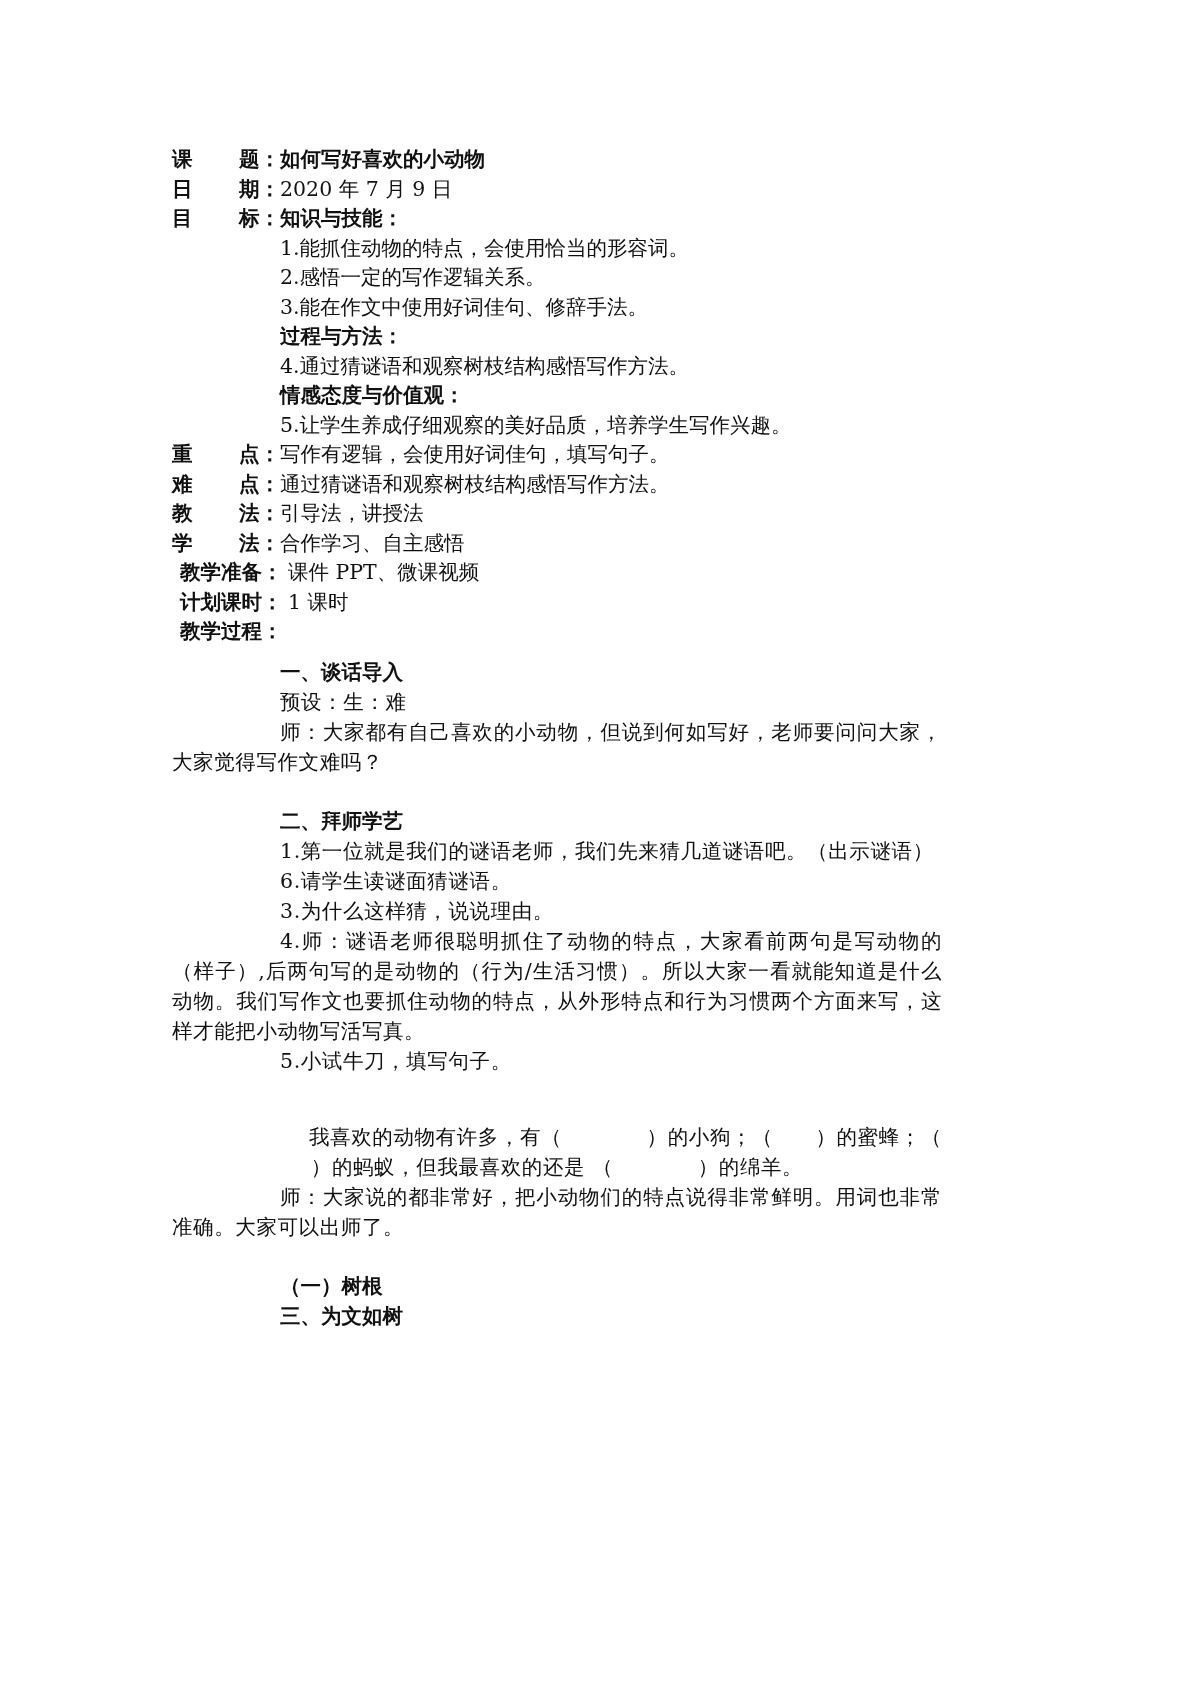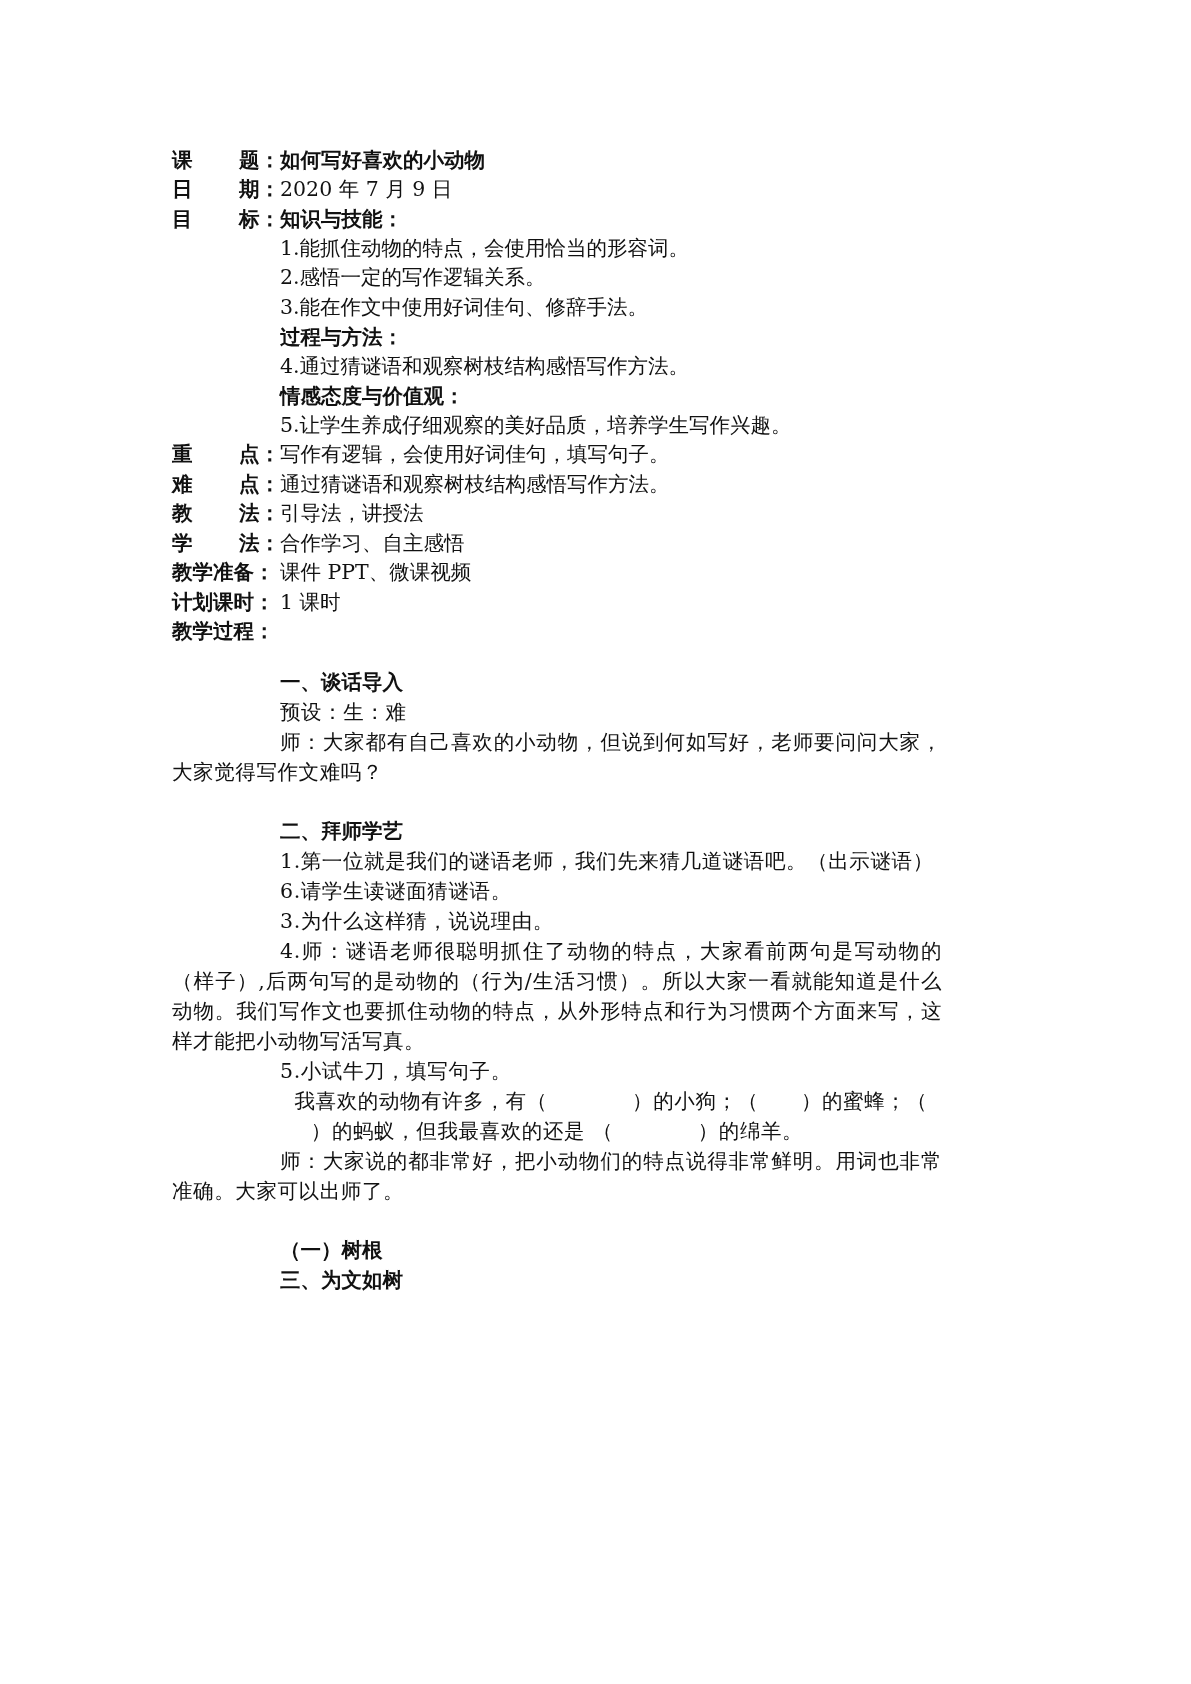--- a/index.html
+++ b/index.html
@@ -1,24 +1,24 @@
 <!DOCTYPE html>
 <html><head>
 <meta charset="utf-8">
 <style>
   html, body { margin: 0; padding: 0; background: #ffffff; }
   body { width: 1191px; height: 1684px; position: relative; overflow: hidden;
          font-family: "DejaVu Serif", "Liberation Serif", serif; color: #111; }
   .page { position: absolute; left: 172px; top: 145px; width: 780px; }
   .row { display: flex; align-items: baseline; height: 29.5px; font-size: 20.5px; line-height: 29.5px; white-space: nowrap; }
   .label { width: 108px; font-family: "DejaVu Sans", "Liberation Sans", sans-serif; font-weight: bold; display: flex; justify-content: space-between; flex-shrink: 0; }
-  .label.wide { justify-content: flex-start; letter-spacing: 0px; }
+  .label.wide { justify-content: flex-start; letter-spacing: 0px; margin-left: 8px; }
   .val { font-size: 20.5px; }
   .indent { padding-left: 108px; }
-  .bold { font-family: Liberation Sans, sans-serif; font-weight: bold; }
+  .bold { font-family: Liberation Serif, serif; font-weight: bold; }
   .para { font-size: 20.5px; line-height: 30px; width: 770px; text-align: justify; text-indent: 108px; letter-spacing: 0.6px; }
   .para.noindent { text-indent: 0; }
   .heading { height: 30px; line-height: 30px; font-size: 20.5px; padding-left: 108px; font-family: "DejaVu Sans", "Liberation Sans", sans-serif; font-weight: bold; }
   .gap { height: 29px; }
 </style>
 </head>
 <body>
 
 <div class="page">
 
@@ -84,33 +84,33 @@
     <span class="val">课件 PPT、微课视频</span>
   </div>
   <div class="row">
     <span class="label wide">计划课时：</span>
     <span class="val">1 课时</span>
   </div>
   <div class="row">
     <span class="label wide">教学过程：</span>
   </div>
 
-  <div class="heading" style="margin-top:20px;">一、谈话导入</div>
+  <div class="heading" style="margin-top:10px;">一、谈话导入</div>
   <div class="para">预设：生：难</div>
   <div class="para">师：大家都有自己喜欢的小动物，但说到何如写好，老师要问问大家，大家觉得写作文难吗？</div>
 
   <div class="gap"></div>
 
   <div class="heading">二、拜师学艺</div>
   <div class="para">1.第一位就是我们的谜语老师，我们先来猜几道谜语吧。（出示谜语）</div>
   <div class="para">6.请学生读谜面猜谜语。</div>
   <div class="para">3.为什么这样猜，说说理由。</div>
   <div class="para">4.师：谜语老师很聪明抓住了动物的特点，大家看前两句是写动物的（样子）,后两句写的是动物的（行为/生活习惯）。所以大家一看就能知道是什么动物。我们写作文也要抓住动物的特点，从外形特点和行为习惯两个方面来写，这样才能把小动物写活写真。</div>
   <div class="para">5.小试牛刀，填写句子。</div>
-  <div class="para" style="text-align:center;">我喜欢的动物有许多，有（　　　　）的小狗；（　　）的蜜蜂；（</div>
+  <div class="para" style="text-align:right;margin-top:46px;">我喜欢的动物有许多，有（　　　　）的小狗；（　　）的蜜蜂；（</div>
   <div class="para noindent" style="text-align:center;">）的蚂蚁，但我最喜欢的还是 （　　　　）的绵羊。</div>
   <div class="para">师：大家说的都非常好，把小动物们的特点说得非常鲜明。用词也非常准确。大家可以出师了。</div>
 
   <div class="gap"></div>
 
   <div class="heading">（一）树根</div>
   <div class="heading">三、为文如树</div>
 
 </div>
 

